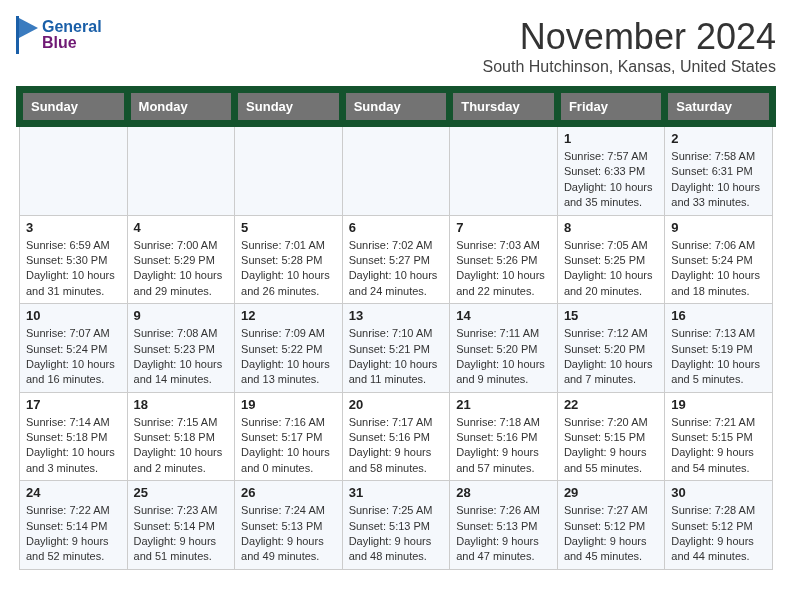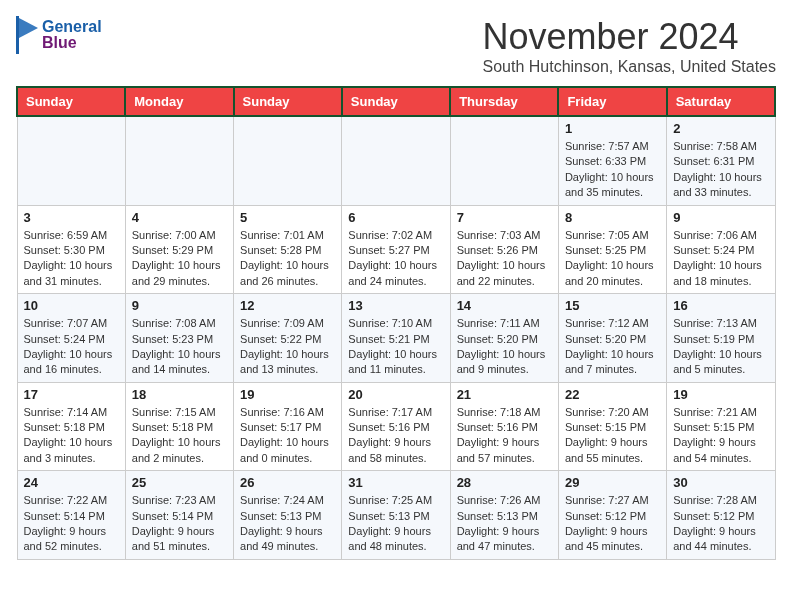--- a/index.html
+++ b/index.html
@@ -15,42 +15,43 @@
       justify-content: space-between;
       align-items: flex-start;
       margin-bottom: 10px;
     }
     .logo {
       display: flex;
       align-items: center;
       gap: 4px;
     }
     .title-block {
+      text-align: right;
     }
     .month-title {
       font-size: 36px;
       font-weight: normal;
       color: #333;
     }
     .location {
       font-size: 16px;
       color: #444;
     }
     .calendar {
       width: 100%;
       border-collapse: collapse;
     }
     .calendar thead th {
-      background: #ef4444;
+      background: #737373;
       color: #fff;
       font-size: 13px;
       font-weight: bold;
       padding: 6px 8px;
       text-align: left;
-      border: 2px solid #14532d;
+      border: 7px solid #14532d;
     }
     .calendar tbody td {
       vertical-align: top;
       border: 1px solid #ccc;
       padding: 4px 6px;
       font-size: 11px;
       color: #333;
       width: 108px;
       min-height: 80px;
       background: #fff;

